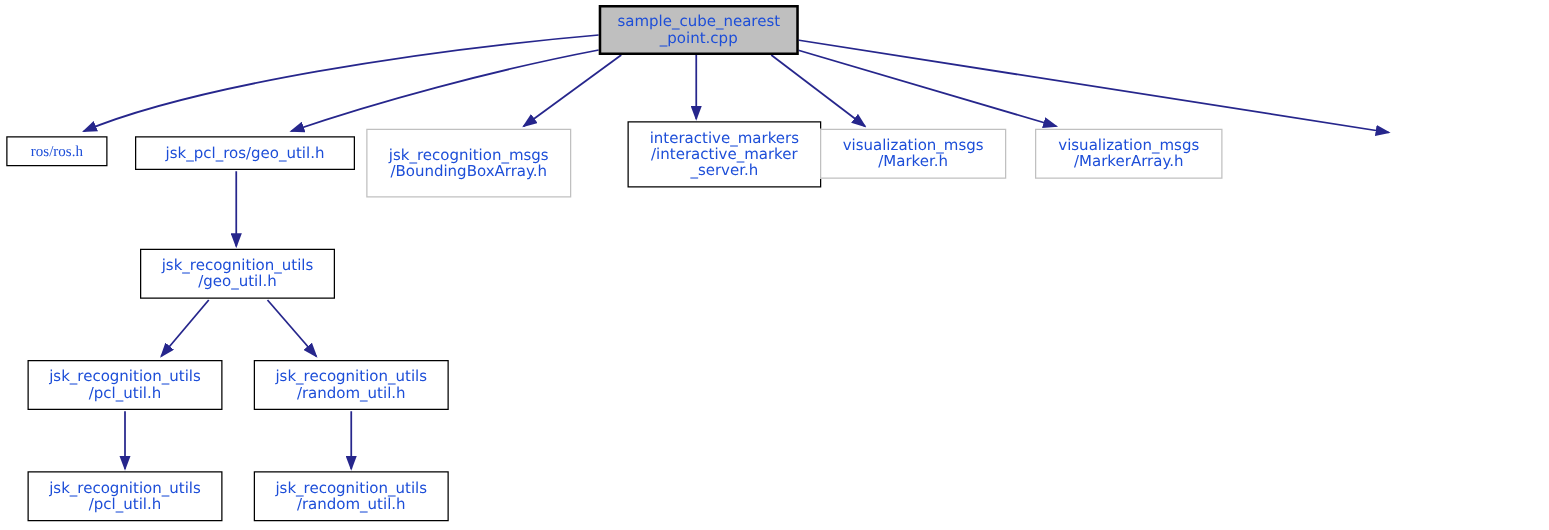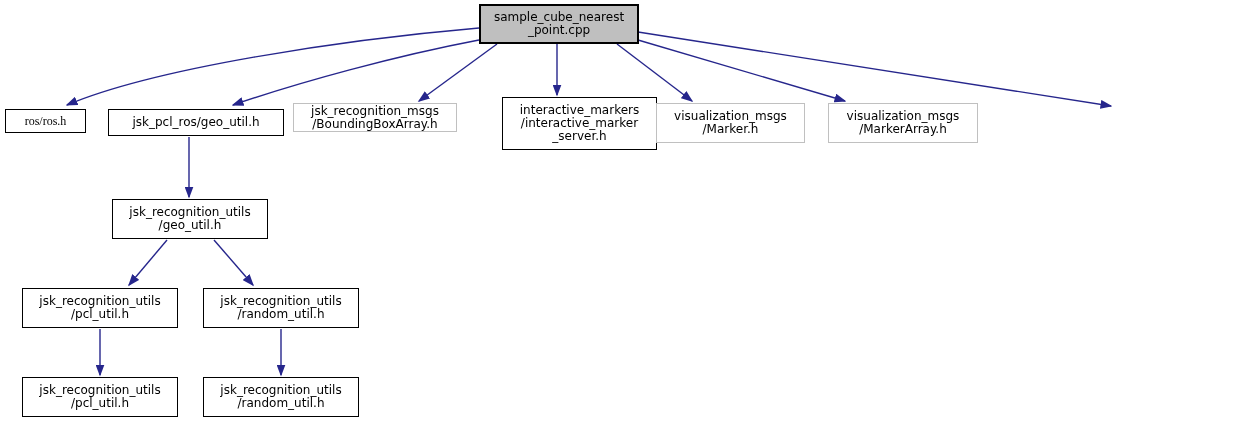--- a/index.html
+++ b/index.html
@@ -30,21 +30,21 @@
   }
   .node {
     position: absolute;
     box-sizing: border-box;
     display: flex;
     align-items: center;
     justify-content: center;
     text-align: center;
     background: #ffffff;
     border: 1px solid #000000;
-    color: #000000;
+    color: #1d4ed8;
     font-size: 12px;
     line-height: 13px;
     white-space: pre-line;
     padding: 0 2px;
   }
   .node.root {
     background: #bfbfbf;
     border: 2px solid #000000;
   }
   .node.external {
@@ -76,21 +76,21 @@
     <path class="edge" d="M281,329 L281,375" marker-end="url(#arrow)"></path>
   </svg>
 
   <div class="node root" style="left:479px; top:4px;  width:160px; height:40px;">sample_cube_nearest
 _point.cpp</div>
 
   <div class="node" style="left:5px;   top:109px; width:81px;  height:24px;font-family:Liberation Serif, serif;">ros/ros.h</div>
 
   <div class="node" style="left:108px; top:109px; width:176px; height:27px;">jsk_pcl_ros/geo_util.h</div>
 
-  <div class="node external" style="left:293px; top:103px; width:164px; height:29px;">jsk_recognition_msgs
+  <div class="node external" style="left:293px; top:103px; width:164px; height:55px;">jsk_recognition_msgs
 /BoundingBoxArray.h</div>
 
   <div class="node" style="left:482px; top:97px;  width:155px; height:53px;margin-left:20px;">interactive_markers
 /interactive_marker
 _server.h</div>
 
   <div class="node external" style="left:656px; top:103px; width:149px; height:40px;">visualization_msgs
 /Marker.h</div>
 
   <div class="node external" style="left:828px; top:103px; width:150px; height:40px;">visualization_msgs

